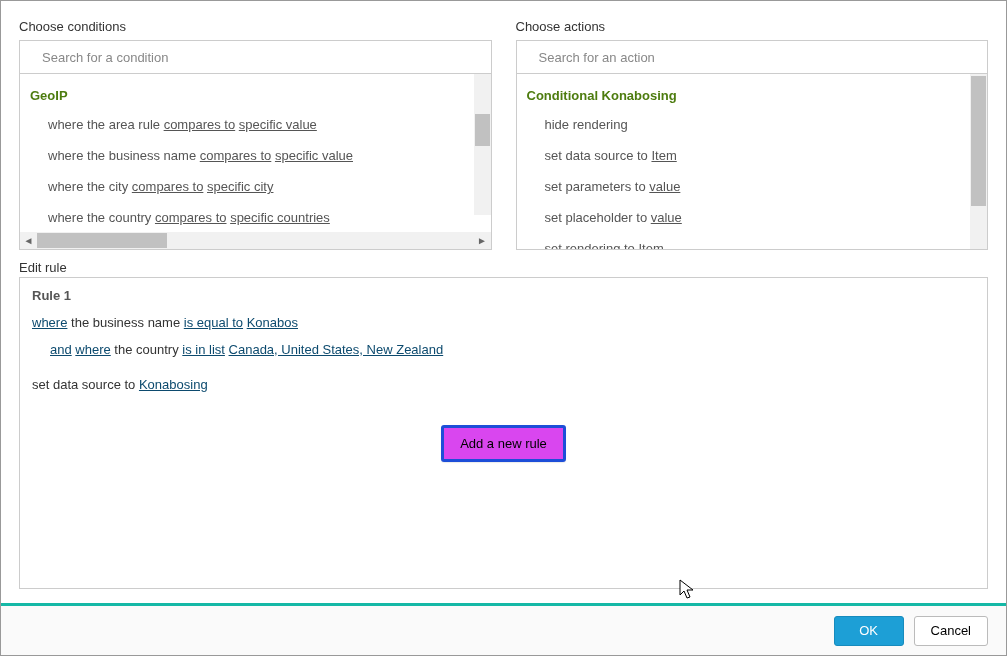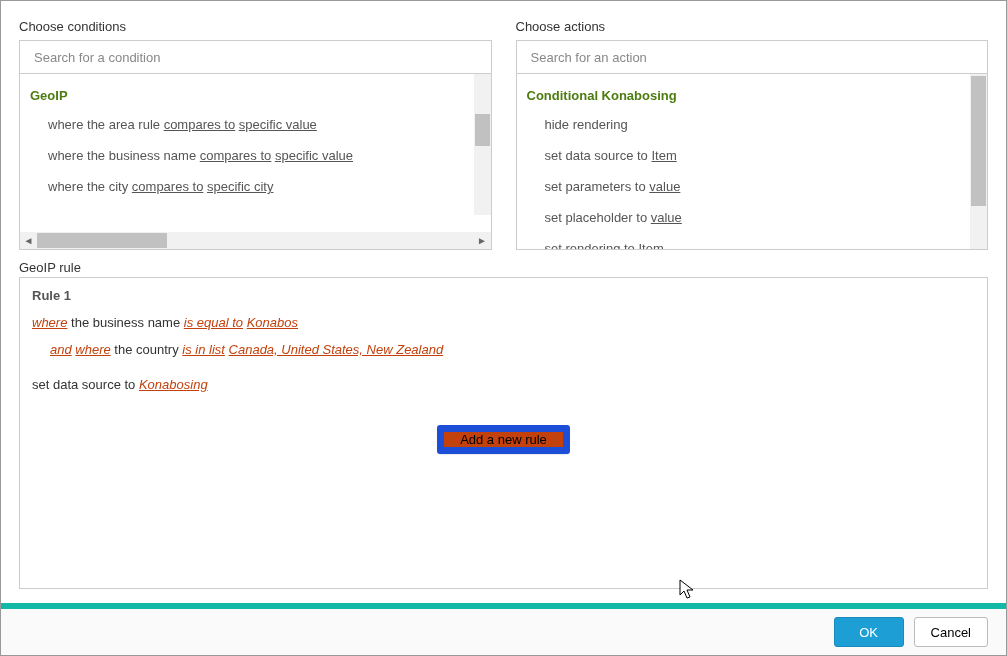--- a/index.html
+++ b/index.html
@@ -6,64 +6,65 @@
     body { font-family: "Segoe UI", Arial, sans-serif; font-size: 13px; color: #333; background: #fff; }
     .dialog { width: 1007px; height: 656px; display: flex; flex-direction: column; border: 1px solid #999; background: #fff; position: relative; }
     .titlebar { background: #2b2b2b; color: #fff; height: 50px; display: flex; align-items: center; padding: 0 18px; justify-content: space-between; }
     .titlebar-title { font-size: 18px; font-weight: 400; }
     .titlebar-controls { display: flex; gap: 14px; align-items: center; }
     .titlebar-controls span { cursor: pointer; display: inline-flex; }
     .content { flex: 1; display: flex; flex-direction: column; padding: 18px 18px 0 18px; overflow: hidden; }
     .columns { display: flex; gap: 24px; }
     .col { flex: 1; display: flex; flex-direction: column; }
     .col-label { font-size: 13px; color: #333; margin-bottom: 6px; }
-    .search-box { width: 100%; height: 34px; border: 1px solid #ccc; padding: 0 14px; font-size: 13px; color: #333; outline: none; }
+    .search-box { width: 100%; height: 34px; border: 1px solid #ccc; padding: 0 22px; font-size: 13px; color: #333; outline: none; }
     .search-box::placeholder { color: #888; }
     .list-wrap { border: 1px solid #ccc; border-top: none; height: 176px; overflow: hidden; position: relative; display: flex; flex-direction: column; }
     .list-inner { flex: 1; overflow: hidden; padding: 8px 0 0 0; position: relative; }
     .group-header { font-weight: 700; color: #4d7c0f; padding: 6px 10px; }
     .item { padding: 8px 10px 8px 28px; color: #555; cursor: pointer; white-space: nowrap; }
     .link { color: #555; text-decoration: underline; cursor: pointer; }
     
     .vscroll { position: absolute; right: 0; top: 0; bottom: 17px; width: 17px; background: #f1f1f1; display: flex; flex-direction: column; align-items: center; }
     .vscroll .thumb { position: absolute; width: 15px; left: 1px; background: #c1c1c1; }
     .hscroll { height: 17px; background: #f1f1f1; position: relative; }
     .hscroll .arrow { position: absolute; top: 0; width: 17px; height: 17px; display: flex; align-items: center; justify-content: center; font-size: 10px; color: #666; }
     .hscroll .arrow.left { left: 0; }
     .hscroll .arrow.right { right: 0; }
     .hscroll .thumb { position: absolute; height: 15px; top: 1px; background: #c1c1c1; }
     .edit-label { margin-top: 10px; font-size: 13px; }
     .edit-panel { border: 1px solid #ccc; flex: 1; margin-top: 2px; padding: 10px 12px; overflow: auto; }
     .rule-title { font-weight: 700; color: #555; margin-bottom: 10px; }
     .rule-line { margin: 6px 0; line-height: 1.6; }
     .rule-line.indent { margin-left: 18px; }
-    .blue-link { color: #c2410c; text-decoration: underline; cursor: pointer; font-style: italic; }
+    .blue-link { color: #0c4a6e; text-decoration: underline; cursor: pointer; }
     .add-rule-wrap { text-align: center; margin-top: 30px; }
-    .add-rule-btn { background: #c2410c; border: 7px solid #1d4ed8; border-radius: 3px; padding: 0 16px; font-size: 13px; cursor: pointer; box-shadow: 0 1px 1px rgba(0,0,0,.08); }
-    .footer { height: 52px; border-top: 6px solid #14b8a6; background: #fafafa; display: flex; align-items: center; justify-content: flex-end; padding: 8px 18px; gap: 10px; }
+    .add-rule-btn { background: #d946ef; border: 3px solid #1d4ed8; border-radius: 3px; padding: 8px 16px; font-size: 13px; cursor: pointer; box-shadow: 0 1px 1px rgba(0,0,0,.08); }
+    .footer { height: 52px; border-top: 3px solid #14b8a6; background: #fafafa; display: flex; align-items: center; justify-content: flex-end; padding: 8px 18px; gap: 10px; }
     .btn { min-width: 70px; height: 30px; border-radius: 3px; font-size: 13px; cursor: pointer; border: 1px solid #bbb; background: #fff; padding: 0 16px; }
     .btn-primary { background: #1d9fd6; border-color: #178bbd; color: #fff; }
     .cursor { position: absolute; left: 678px; top: 578px; pointer-events: none; }
   </style>
 </head>
 <body>
 
 <div class="dialog">
 
   <div class="content">
     <div class="columns">
       <div class="col">
         <div class="col-label">Choose conditions</div>
         <input class="search-box" type="text" placeholder="Search for a condition" style="">
         <div class="list-wrap">
           <div class="list-inner">
             <div class="group-header">GeoIP</div>
             <div class="item"><span>where the area rule </span><span class="link">compares to</span><span> </span><span class="link">specific value</span></div>
             <div class="item"><span>where the business name </span><span class="link">compares to</span><span> </span><span class="link">specific value</span></div>
             <div class="item"><span>where the city </span><span class="link">compares to</span><span> </span><span class="link">specific city</span></div>
+            <div class="item"><span>where the country </span><span class="link">compares to</span><span> </span><span class="link">specific countries</span></div>
             <div class="vscroll">
               <div class="thumb" style="top:40px;height:32px;"></div>
             </div>
           </div>
           <div class="hscroll">
             <div class="arrow left">◄</div>
             <div class="thumb" style="left:17px;width:130px;"></div>
             <div class="arrow right">►</div>
           </div>
         </div>
@@ -81,21 +82,21 @@
             <div class="item"><span>set placeholder to </span><span class="link">value</span></div>
             <div class="item"><span>set rendering to </span><span class="link">Item</span></div>
             <div class="vscroll" style="bottom:0;">
               <div class="thumb" style="top:2px;height:130px;"></div>
             </div>
           </div>
         </div>
       </div>
     </div>
 
-    <div class="edit-label">GeoIP rule</div>
+    <div class="edit-label">Edit rule</div>
     <div class="edit-panel">
       <div class="rule-title">Rule 1</div>
       <div class="rule-line"><span class="blue-link">where</span><span> the business name </span><span class="blue-link">is equal to</span><span> </span><span class="blue-link">Konabos</span></div>
       <div class="rule-line indent"><span class="blue-link">and</span><span> </span><span class="blue-link">where</span><span> the country </span><span class="blue-link">is in list</span><span> </span><span class="blue-link">Canada, United States, New Zealand</span></div>
       <div class="rule-line" style="margin-top:14px;"><span>set data source to </span><span class="blue-link">Konabosing</span></div>
       <div class="add-rule-wrap">
         <button class="add-rule-btn">Add a new rule</button>
       </div>
     </div>
     <div style="height:14px;"></div>

